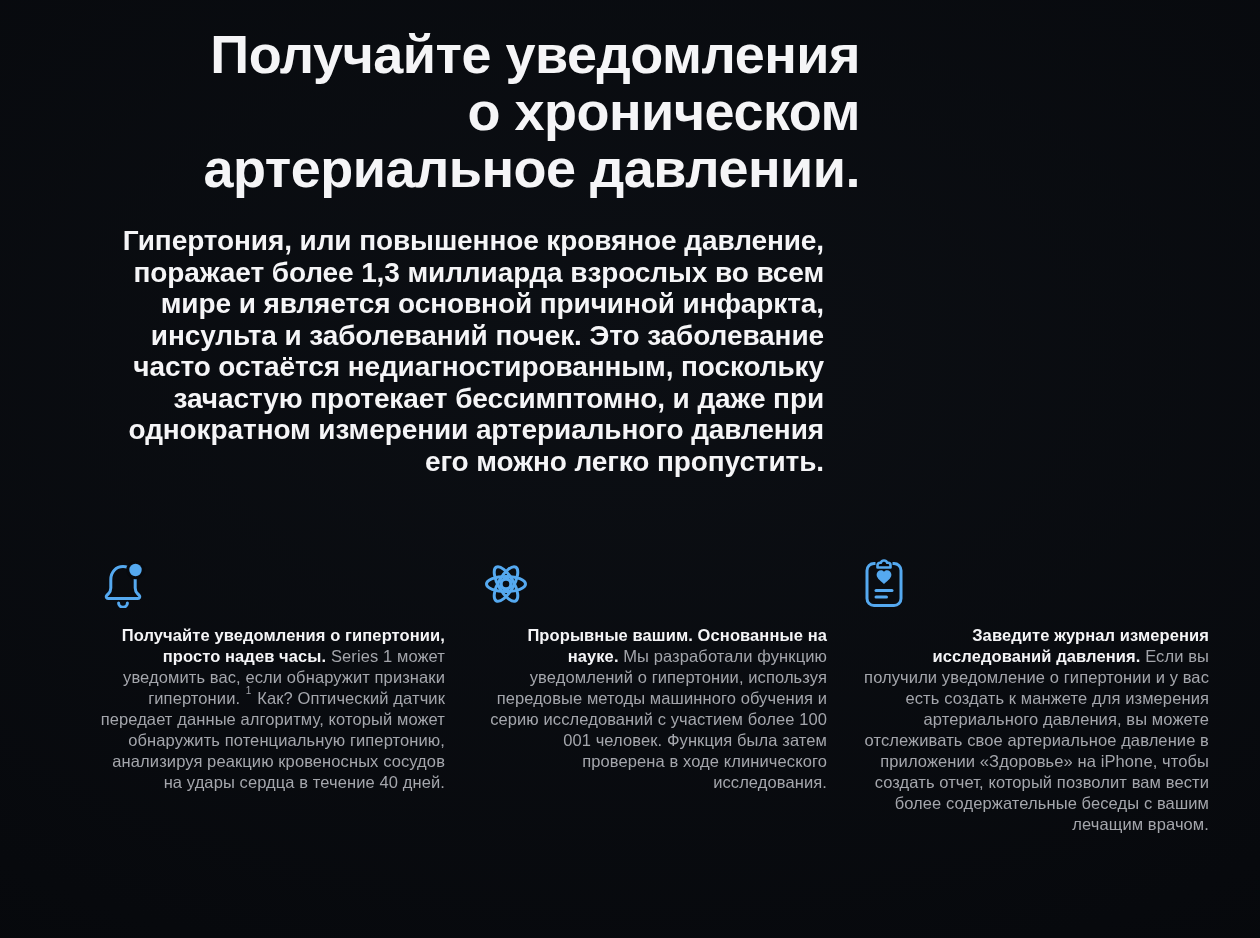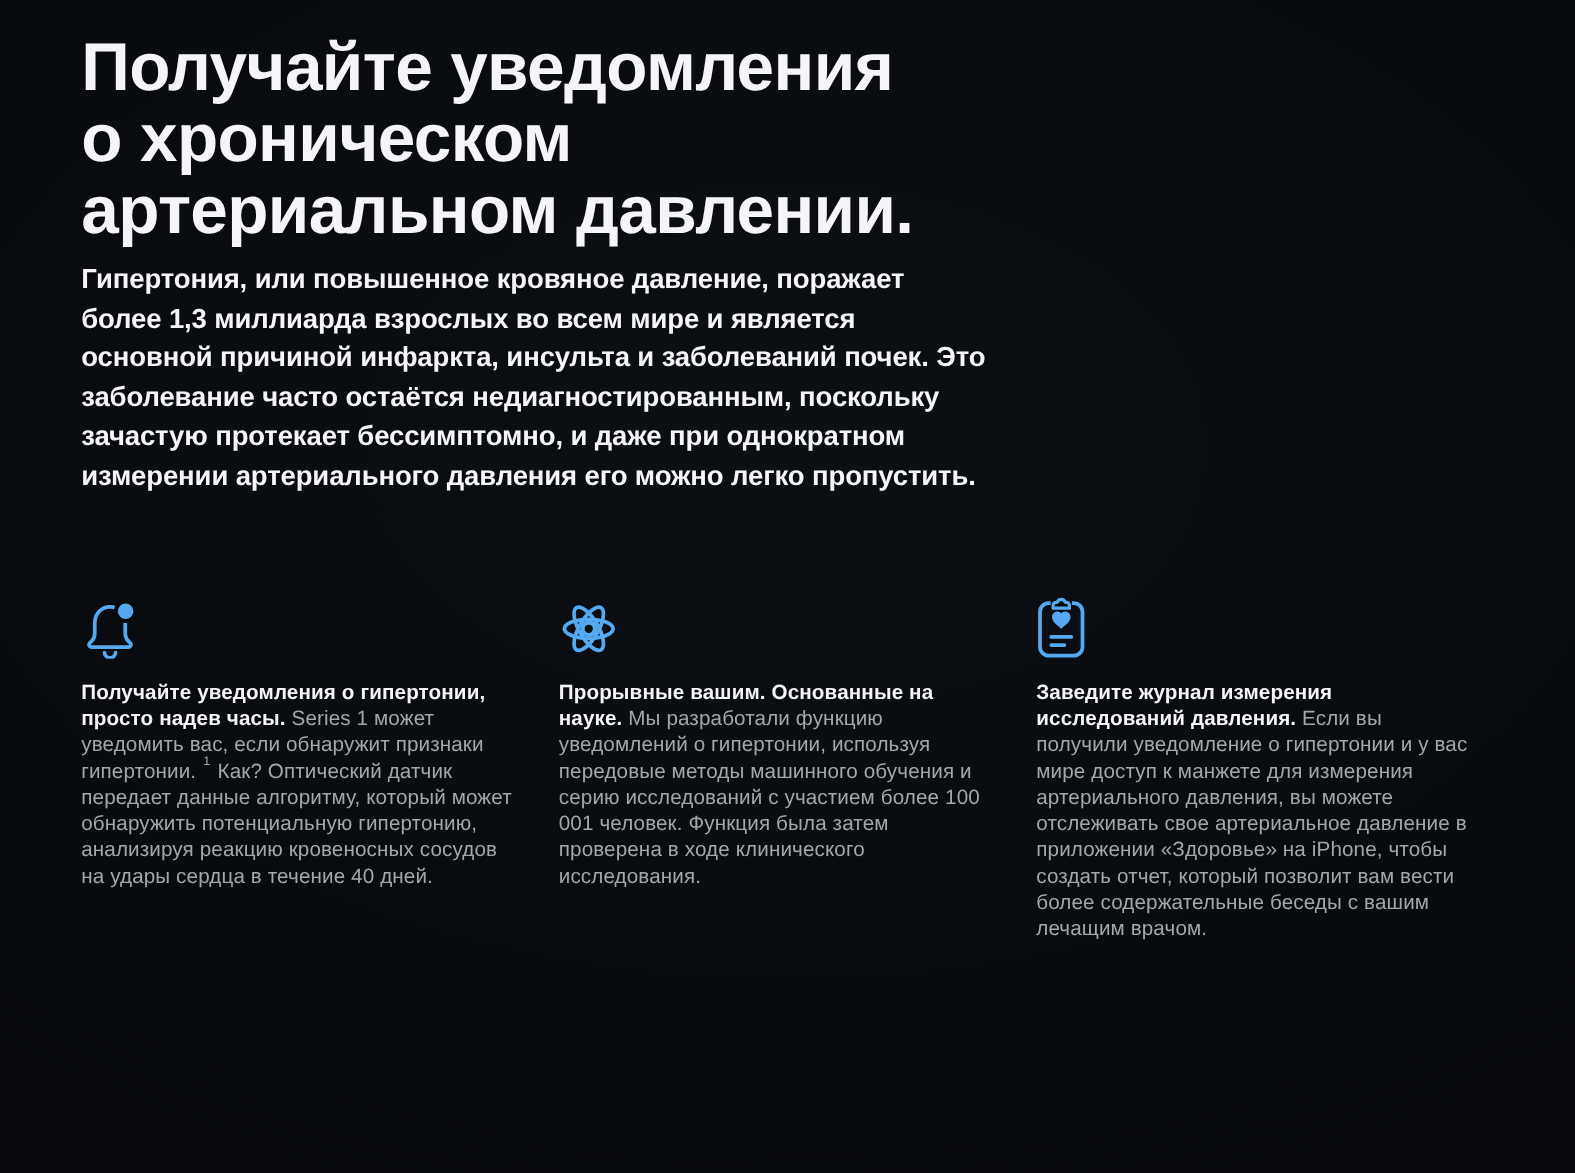--- a/index.html
+++ b/index.html
@@ -6,36 +6,37 @@
   html, body {
     width: 1260px;
     height: 938px;
     overflow: hidden;
     font-family: "Liberation Sans", "DejaVu Sans", sans-serif;
   }
   body {
     background: radial-gradient(130% 110% at 50% 38%, #0c0f14 0%, #07090d 62%, #040608 100%) #05070a;
   }
   .section {
-    padding: 26px 60px 0 65px;
+    padding: 26px 60px 0 100px;
+    text-align: right;
   }
   .headline {
     color: #f5f5f7;
     font-size: 54px;
     line-height: 57px;
     font-weight: 700;
     letter-spacing: -0.5px;
     max-width: 760px;
   }
   .headline .line { display: block; }
   .intro {
-    margin-top: 10px;
+    margin-top: 28px;
     max-width: 724px;
     color: #f5f5f7;
-    font-size: 22px;
+    font-size: 28px;
     line-height: 31.5px;
     font-weight: 700;
     letter-spacing: -0.1px;
   }
   .features {
     display: flex;
     gap: 37px;
     margin-top: 79px;
   }
   .feature {
@@ -68,21 +69,21 @@
   }
 </style>
 </head>
 <body>
 
 <main class="section">
 
   <h1 class="headline">
     <span class="line">Получайте уведомления</span>
     <span class="line">о хроническом</span>
-    <span class="line">артериальном давлении.</span>
+    <span class="line">артериальное давлении.</span>
   </h1>
 
   <p class="intro">Гипертония, или повышенное кровяное давление, поражает более 1,3 миллиарда взрослых во всем мире и является основной причиной инфаркта, инсульта и заболеваний почек. Это заболевание часто остаётся недиагностированным, поскольку зачастую протекает бессимптомно, и даже при однократном измерении артериального давления его можно легко пропустить.</p>
 
   <div class="features">
 
     <div class="feature">
       <div class="icon-wrap">
         <svg width="47" height="48" viewBox="0 0 47 48" fill="none" aria-hidden="true">
           <path d="M23 6.5 C16 6.5 10.8 12 10.8 19.5 L10.8 28 C10.8 30.2 9.9 32.3 8.3 33.9 L6.8 35.4 C5.6 36.6 6.4 38.6 8.1 38.6 L37.9 38.6 C39.6 38.6 40.4 36.6 39.2 35.4 L37.7 33.9 C36.1 32.3 35.2 30.2 35.2 28 L35.2 19.5 C35.2 12 30 6.5 23 6.5 Z" stroke="#55a9f0" stroke-width="3" stroke-linejoin="round"></path>
@@ -122,18 +123,18 @@
           <rect x="3" y="6.5" width="34" height="42" rx="7" stroke="#55a9f0" stroke-width="3"></rect>
           <rect x="11.5" y="4" width="17" height="6.5" fill="#07090d"></rect>
           <path d="M13.5 10.5 V8.2 C13.5 6.9 14.6 5.8 15.9 5.8 H16.8 A3.4 3.4 0 0 1 23.2 5.8 H24.1 C25.4 5.8 26.5 6.9 26.5 8.2 V10.5 Z" stroke="#55a9f0" stroke-width="2.6" stroke-linejoin="round"></path>
           <path d="M20 27 C18.1 24.7 12.6 21.8 12.6 17.7 C12.6 15 14.7 13.2 17 13.2 C18.4 13.2 19.5 13.9 20 14.8 C20.5 13.9 21.6 13.2 23 13.2 C25.3 13.2 27.4 15 27.4 17.7 C27.4 21.8 21.9 24.7 20 27 Z" fill="#55a9f0"></path>
           <path d="M12 33.5 H28" stroke="#55a9f0" stroke-width="3" stroke-linecap="round"></path>
           <path d="M12 40 H22.5" stroke="#55a9f0" stroke-width="3" stroke-linecap="round"></path>
         </svg>
       </div>
       <p class="feature-text">
         <span class="lead">Заведите журнал измерения исследований давления.</span>
-        <span>Если вы получили уведомление о гипертонии и у вас мире доступ к манжете для измерения артериального давления, вы можете отслеживать свое артериальное давление в приложении «Здоровье» на iPhone, чтобы создать отчет, который позволит вам вести более содержательные беседы с вашим лечащим врачом.</span>
+        <span>Если вы получили уведомление о гипертонии и у вас есть создать к манжете для измерения артериального давления, вы можете отслеживать свое артериальное давление в приложении «Здоровье» на iPhone, чтобы создать отчет, который позволит вам вести более содержательные беседы с вашим лечащим врачом.</span>
       </p>
     </div>
 
   </div>
 </main>
 
 </body></html>

